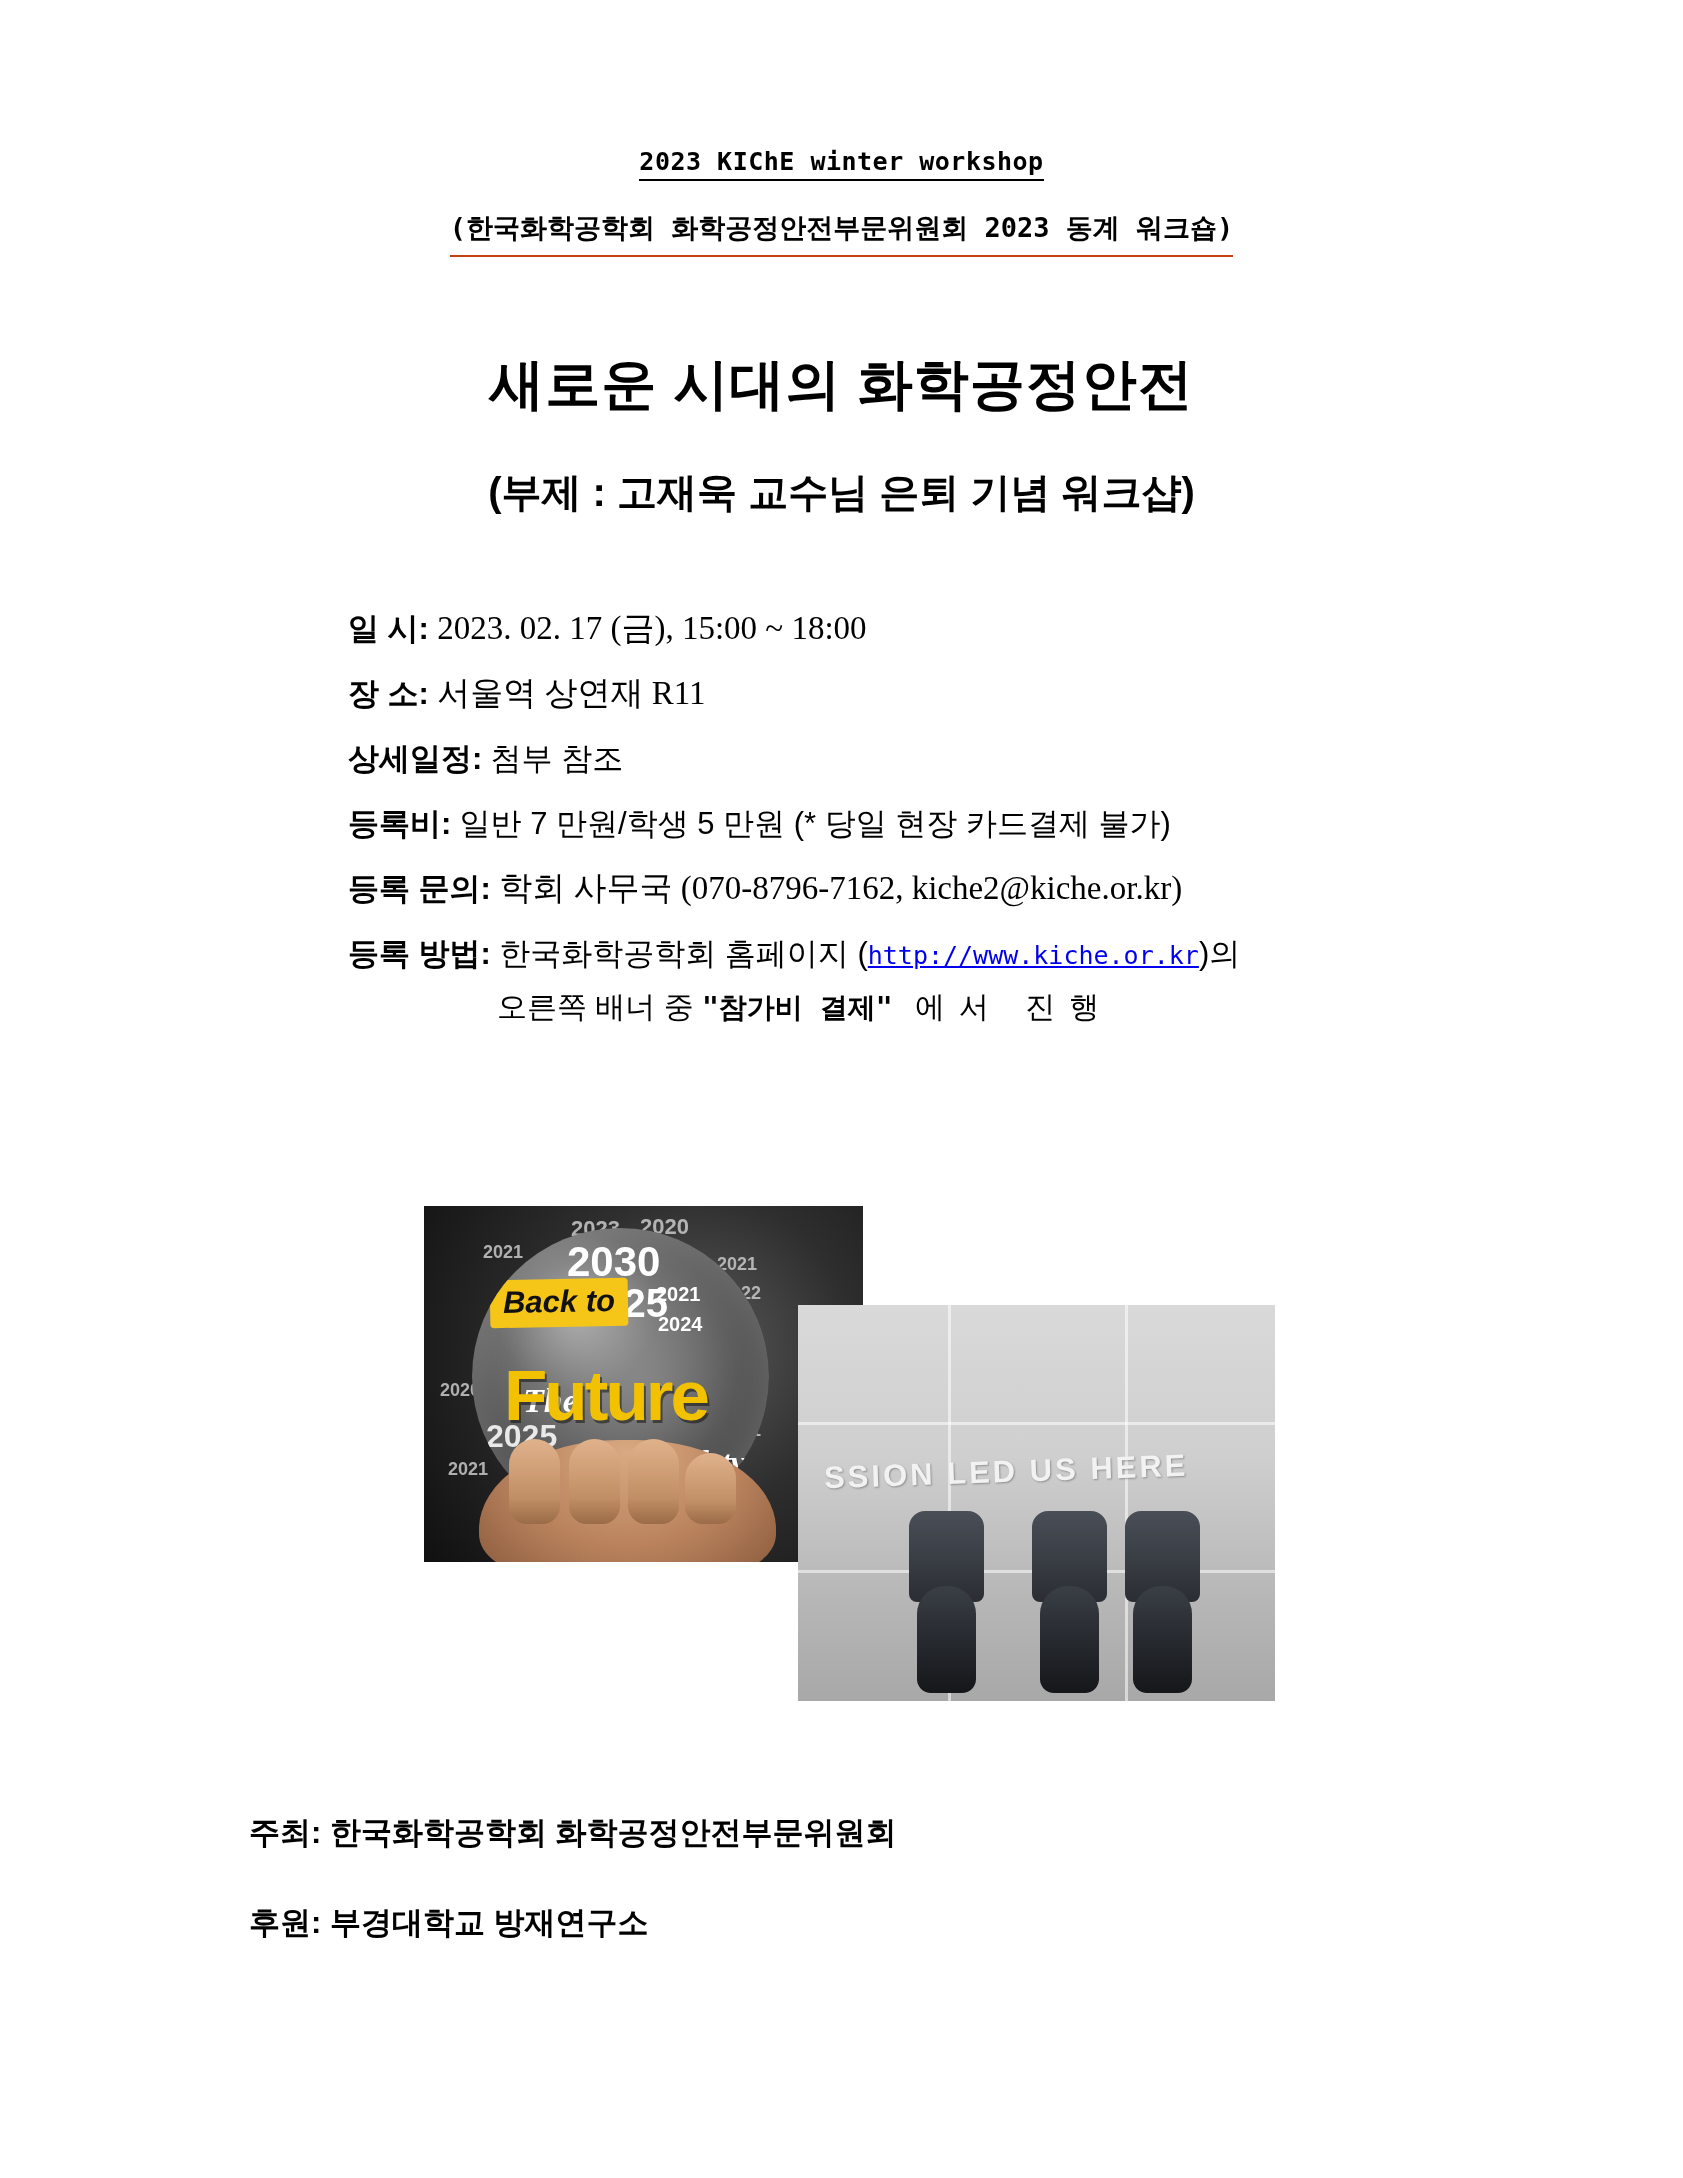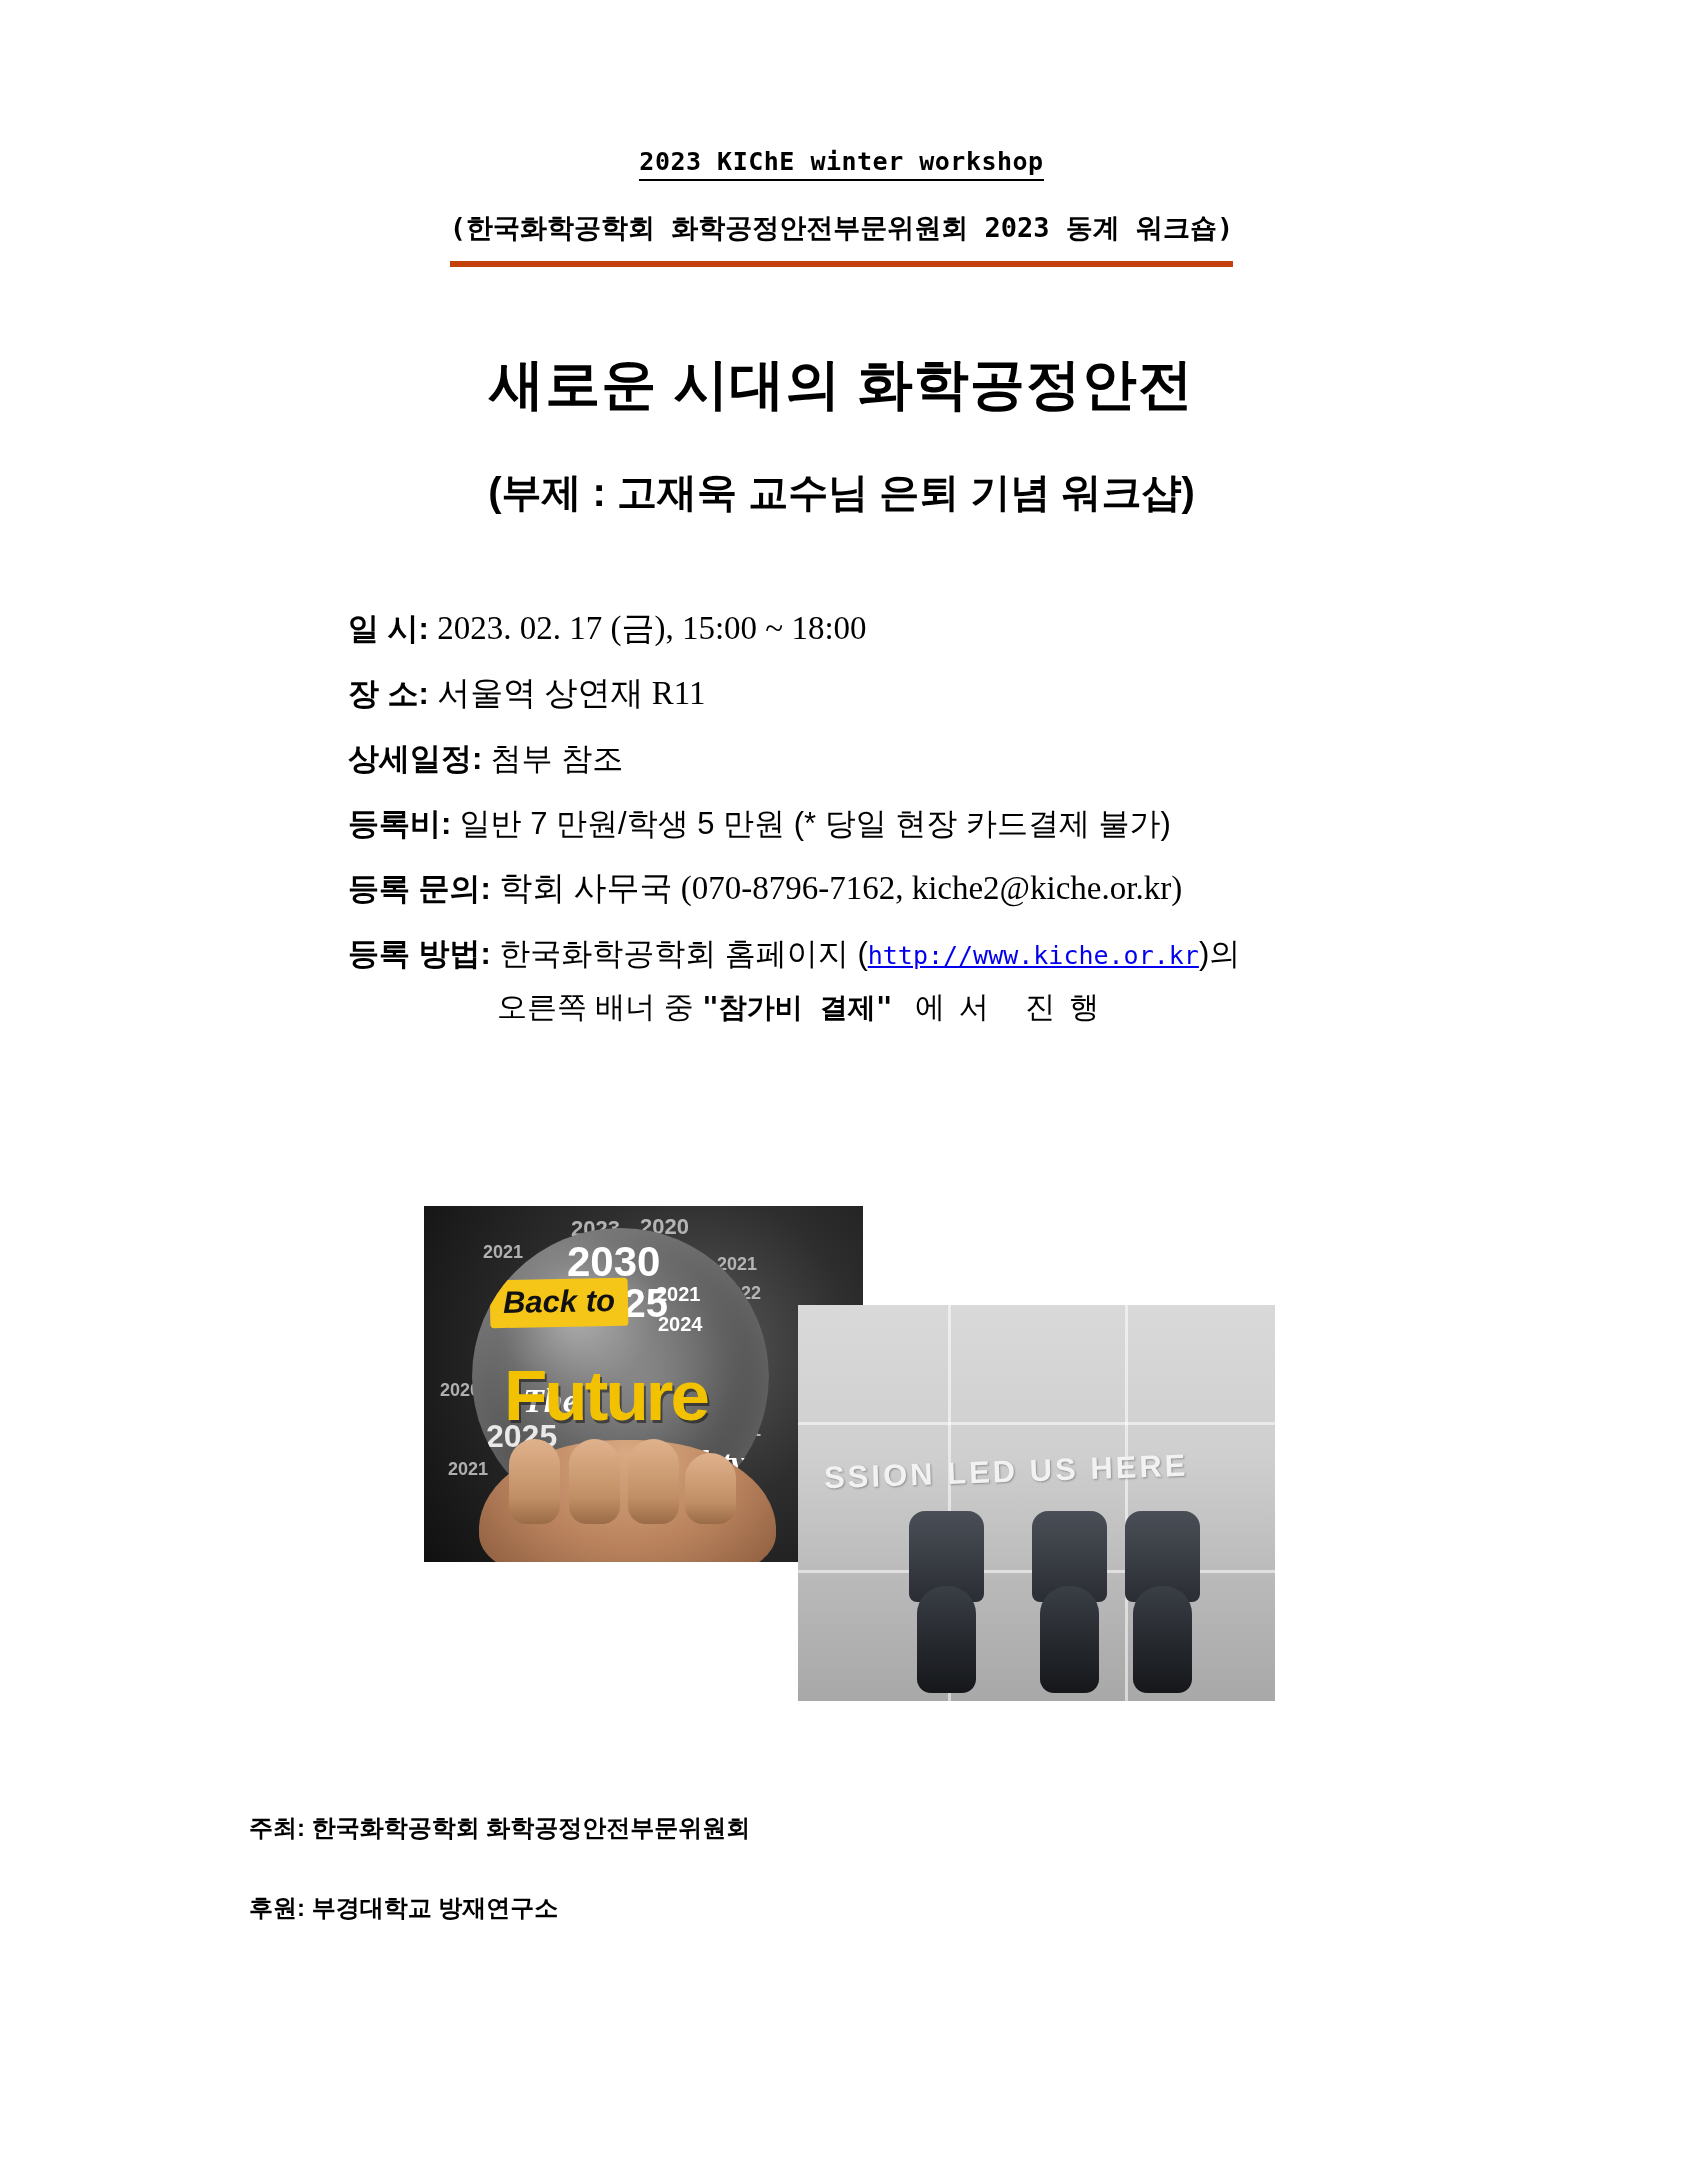--- a/index.html
+++ b/index.html
@@ -44,22 +44,22 @@
     top: 210px;
     left: 0;
     width: 1683px;
     text-align: center;
     font-family: "DejaVu Sans Mono", monospace;
     font-size: 27px;
     font-weight: bold;
     letter-spacing: 0px;
   }
   .hdr-ko span {
-    border-bottom: 6px solid #c2410c;
-    padding-bottom: 18px;
+    border-bottom: 2px solid #c2410c;
+    padding-bottom: 12px;
   }
   
   .main-title {
     position: absolute;
     top: 348px;
     left: 0;
     width: 1683px;
     text-align: center;
     font-family: "Liberation Sans", sans-serif;
     font-size: 55px;
@@ -282,21 +282,21 @@
     height: 91px;
     background: linear-gradient(180deg, #4a4f57 0%, #2a2d33 100%);
     border-radius: 16px 16px 8px 8px;
   }
   
   .footer {
     position: absolute;
     left: 249px;
     top: 1812px;
     font-family: "Liberation Sans", sans-serif;
-    font-size: 24px;
+    font-size: 31px;
     font-weight: bold;
   }
   .footer-row { margin-bottom: 48px; white-space: nowrap; }
   .footer-row .f-val { font-weight: bold; }
 </style>
 </head>
 <body>
 
 <div class="page">
 

